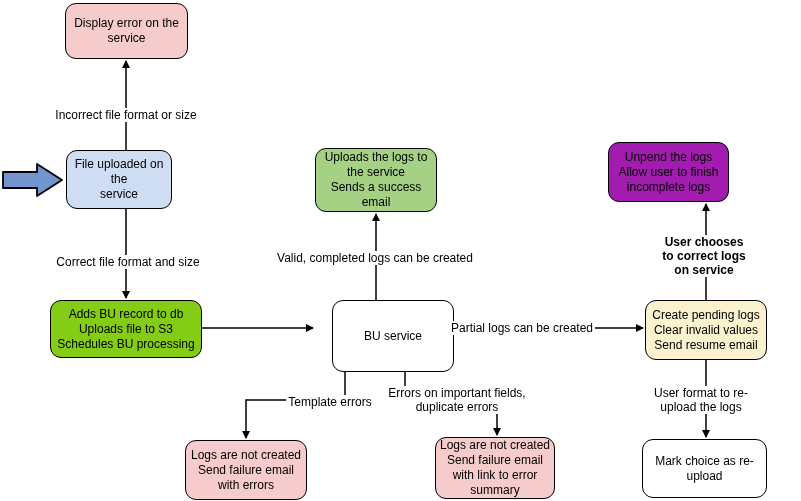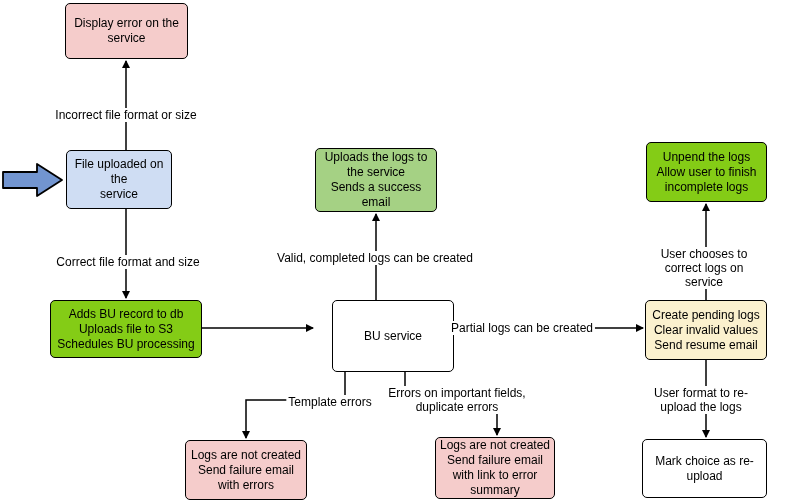--- a/index.html
+++ b/index.html
@@ -19,21 +19,21 @@
   }
   .edge-line {
     fill: none;
     stroke: #000000;
     stroke-width: 1.5;
   }
   .node {
     position: absolute;
     box-sizing: border-box;
     border: 1.5px solid #000000;
-    border-radius: 5px;
+    border-radius: 11px;
     display: flex;
     align-items: center;
     justify-content: center;
     text-align: center;
     font-size: 12px;
     line-height: 15px;
     background: #ffffff;
   }
   .node-text { white-space: pre-line; }
   .edge-label {
@@ -96,21 +96,21 @@
 Sends a success
 email</span>
   </div>
 
   <div class="node" style="left: 645px; top: 300px; width: 122px; height: 60px; background-color: rgb(251, 241, 206);">
     <span class="node-text">Create pending logs
 Clear invalid values
 Send resume email</span>
   </div>
 
-  <div class="node" style="left: 646px; top: 142px; width: 121px; height: 60px; background-color: #84cc16;">
+  <div class="node" style="left: 608px; top: 142px; width: 121px; height: 60px; background-color: #a21caf;">
     <span class="node-text">Unpend the logs
 Allow user to finish
 incomplete logs</span>
   </div>
 
   <div class="node" style="left: 642px; top: 439px; width: 125px; height: 59px; background-color: rgb(255, 255, 255);">
     <span class="node-text">Mark choice as re-
 upload</span>
   </div>
 
@@ -127,16 +127,16 @@
 summary</span>
   </div>
 
   <div class="edge-label" style="left:126px; top:115px;">Incorrect file format or size</div>
   <div class="edge-label" style="left:128px; top:262px;">Correct file format and size</div>
   <div class="edge-label" style="left:375px; top:258px;">Valid, completed logs can be created</div>
   <div class="edge-label" style="left:522px; top:328px;">Partial logs can be created</div>
   <div class="edge-label" style="left:330px; top:402px;">Template errors</div>
   <div class="edge-label" style="left:457px; top:400px;">Errors on important fields,
 duplicate errors</div>
-  <div class="edge-label" style="left:704px; top:268px;">User chooses to correct logs on service</div>
+  <div class="edge-label" style="left:704px; top:256px;font-weight:bold;">User chooses to correct logs on service</div>
   <div class="edge-label" style="left:701px; top:400px;">User format to re-upload the logs</div>
 
 </div>
 
 </body></html>

